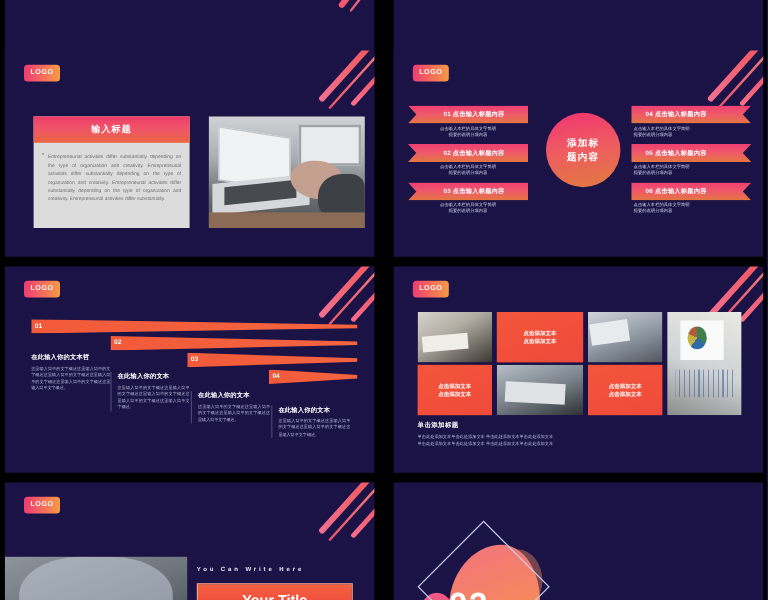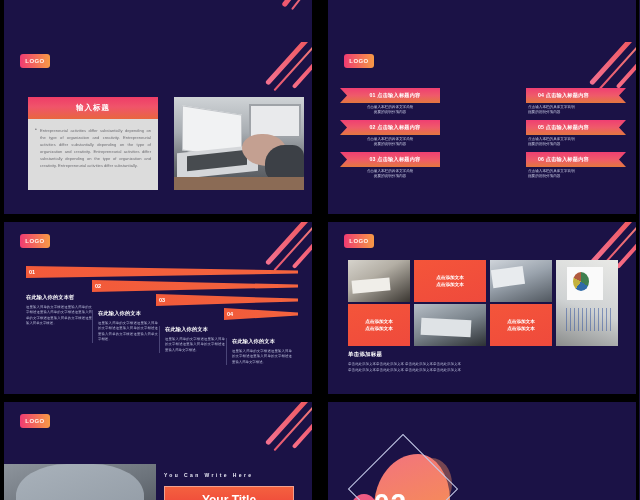--- a/index.html
+++ b/index.html
@@ -225,20 +225,24 @@
     <div class="ribbon left" style="left:12px; top:46px;  width:100px;">01  点击输入标题内容</div>
     <div class="ribbon-sub" style="left: 16px; top: 63px; white-space: pre-line;">点击输入本栏的具体文字简明
 扼要的说明分项内容</div>
     <div class="ribbon left" style="left:12px; top:78px;  width:100px;">02  点击输入标题内容</div>
     <div class="ribbon-sub" style="left: 16px; top: 95px; white-space: pre-line;">点击输入本栏的具体文字简明
 扼要的说明分项内容</div>
     <div class="ribbon left" style="left:12px; top:110px; width:100px;">03  点击输入标题内容</div>
     <div class="ribbon-sub" style="left: 16px; top: 127px; white-space: pre-line;">点击输入本栏的具体文字简明
 扼要的说明分项内容</div>
 
+    <div class="s2-circle">
+      <span>添加标</span>
+      <span>题内容</span>
+    </div>
 
     <div class="ribbon right" style="left:198px; top:46px;  width:100px;">04  点击输入标题内容</div>
     <div class="ribbon-sub r" style="left: 200px; top: 63px; white-space: pre-line;">点击输入本栏的具体文字简明
 扼要的说明分项内容</div>
     <div class="ribbon right" style="left:198px; top:78px;  width:100px;">05  点击输入标题内容</div>
     <div class="ribbon-sub r" style="left: 200px; top: 95px; white-space: pre-line;">点击输入本栏的具体文字简明
 扼要的说明分项内容</div>
     <div class="ribbon right" style="left:198px; top:110px; width:100px;">06  点击输入标题内容</div>
     <div class="ribbon-sub r" style="left: 200px; top: 127px; white-space: pre-line;">点击输入本栏的具体文字简明
 扼要的说明分项内容</div>

